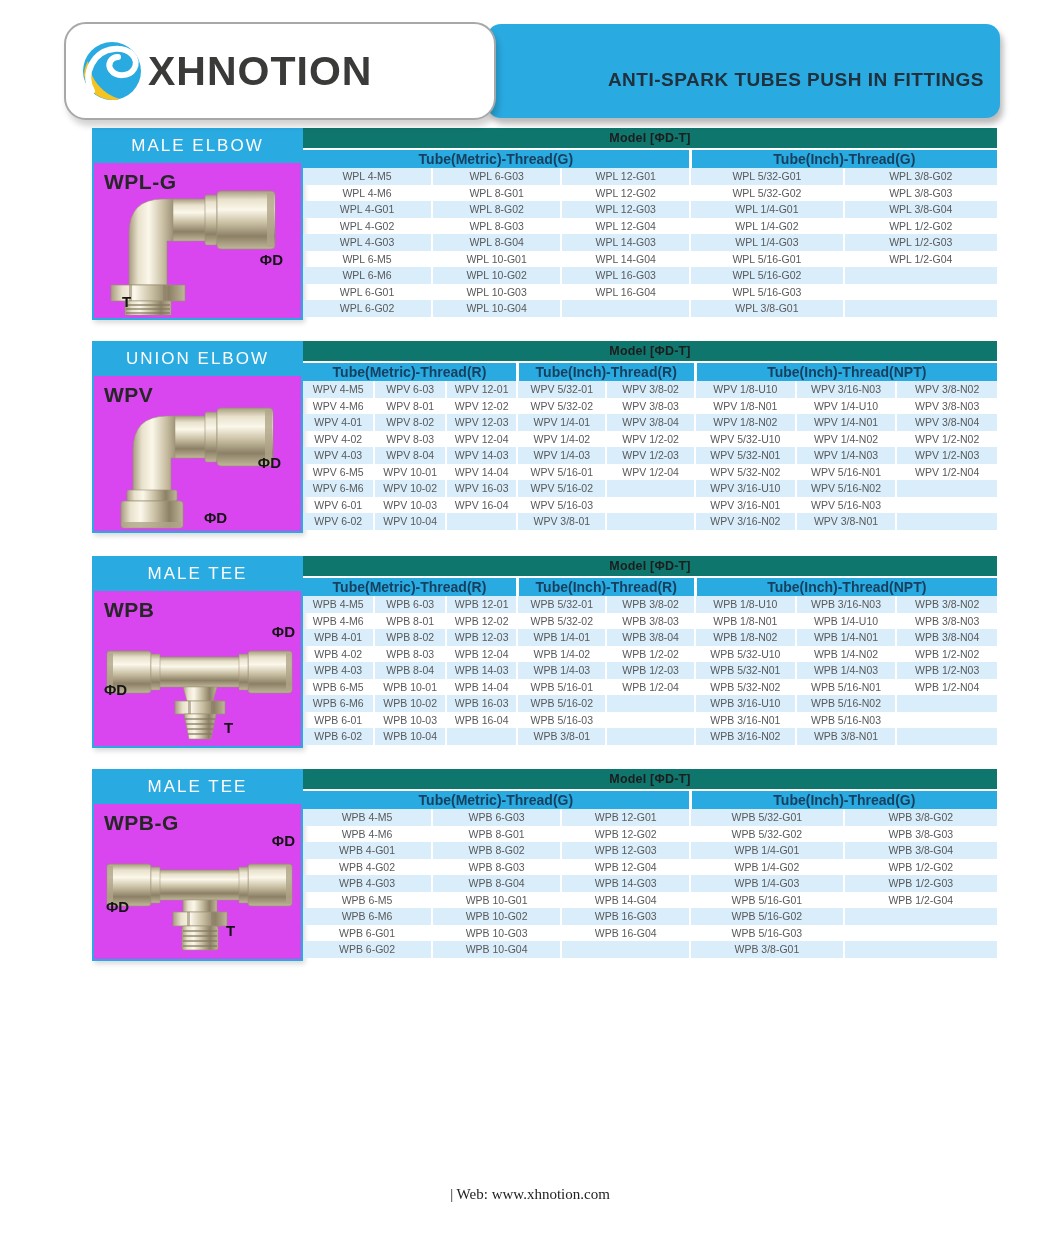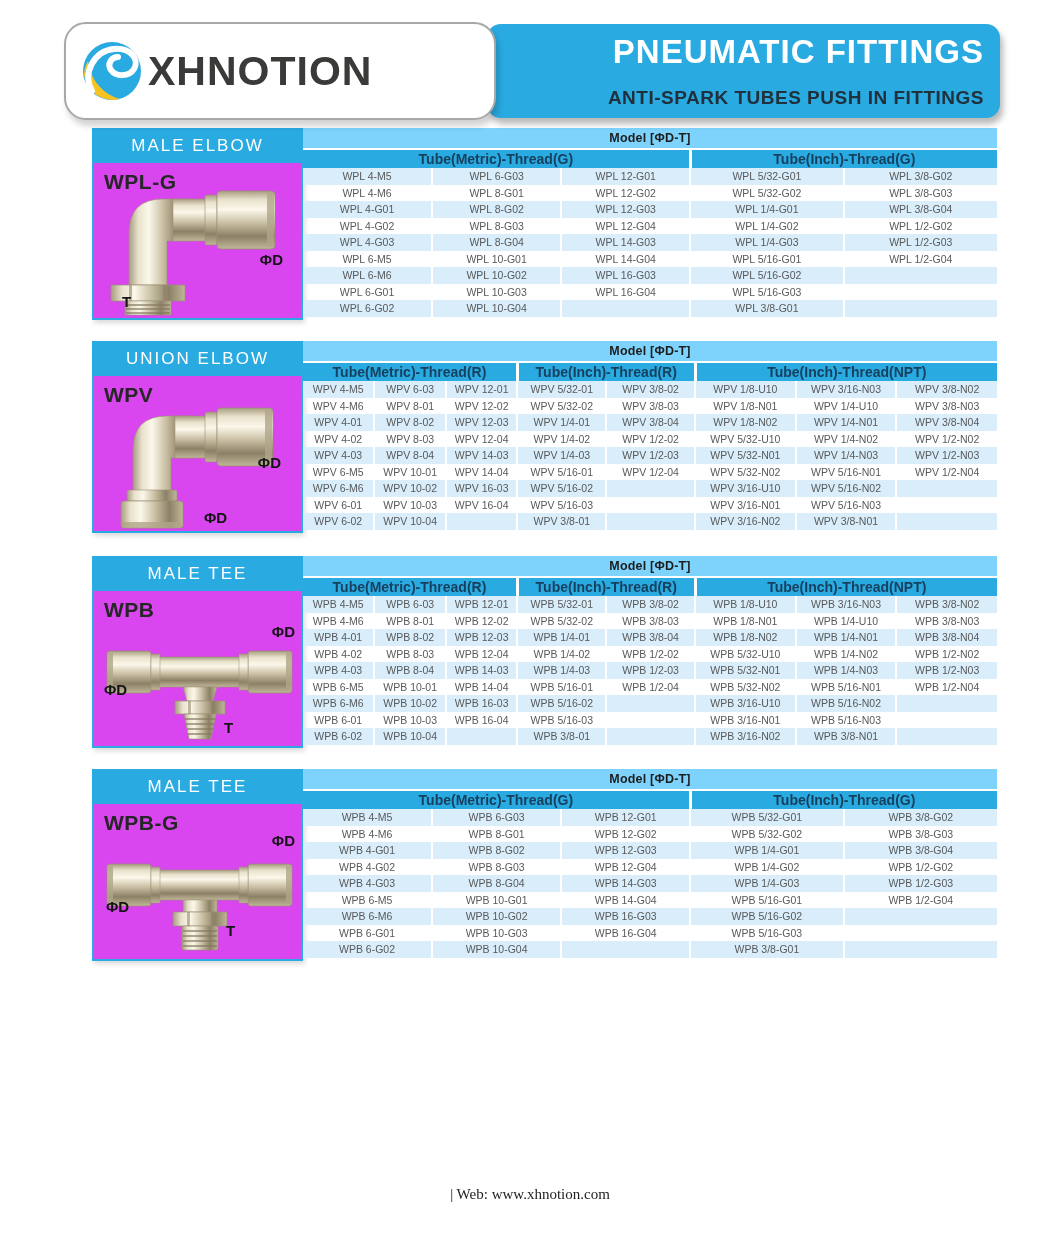--- a/index.html
+++ b/index.html
@@ -40,21 +40,21 @@
     font-size:17px;letter-spacing:2px;
   }
   .card-body{height:157px;background:#d946ef;border:2px solid var(--blue);border-top:none;position:relative;padding-left:48px;}
   .model-code{position:absolute;top:7px;left:10px;font-size:21px;font-weight:bold;color:#262626;letter-spacing:.5px;}
   .fit-label{position:absolute;font-weight:bold;font-size:15px;color:#141414;}
   .fit-svg{position:absolute;left:5px;top:22px;}
   
   .tablewrap{position:absolute;left:303px;width:694px;}
   .tablewrap table{width:100%;border-collapse:collapse;table-layout:fixed;}
   .tablewrap th.ttl{
-    background:#7dd3fc;color:#1d1d1d;font-size:12.5px;font-weight:bold;
+    background:#0f766e;color:#1d1d1d;font-size:12.5px;font-weight:bold;
     height:21px;border-bottom:2px solid #fff;letter-spacing:.2px;
   }
   .tablewrap th.grp{
     background:var(--blue);color:#17405f;font-weight:bold;font-size:14px;height:19px;text-align:center;
   }
   .tablewrap th.grp + th.grp{border-left:3px solid #fff;}
   .tablewrap td{
     height:16.5px;font-size:10.5px;color:#58595b;text-align:center;
     white-space:nowrap;overflow:hidden;
   }
@@ -84,21 +84,20 @@
         <stop offset="0.15" stop-color="#e8e1cc"></stop>
       <stop offset="0.32" stop-color="#fbf7ea"></stop>
         <stop offset="0.55" stop-color="#c9bfa3"></stop>
       <stop offset="0.78" stop-color="#8c8166"></stop>
         <stop offset="1" stop-color="#c0b698"></stop>
     </linearGradient>
   </defs>
 </svg>
 
 <div class="title-box">
-  <div class="t1">PNEUMATIC FITTINGS</div>
   <div class="t2">ANTI-SPARK TUBES PUSH IN FITTINGS</div>
 </div>
 <div class="logo-box">
   <svg class="logo-mark" width="64" height="64" viewBox="0 0 64 64">
     <circle cx="32" cy="32" r="29" fill="#29ABE2"></circle>
     <path d="M4,36 A29,29 0 0 0 40,60 A44,44 0 0 1 8,22 A29,29 0 0 0 4,36 Z" fill="#F7C321"></path>
     <path d="M12,52 C2,34 14,12 34,10 C50,8.5 60,20 54,30 C49,38 36,38 31,31 C27,25 31,18 38,18" fill="none" stroke="#ffffff" stroke-width="6" stroke-linecap="round"></path>
   </svg>
   <span class="brand-text">XHNOTION</span>
 </div>

